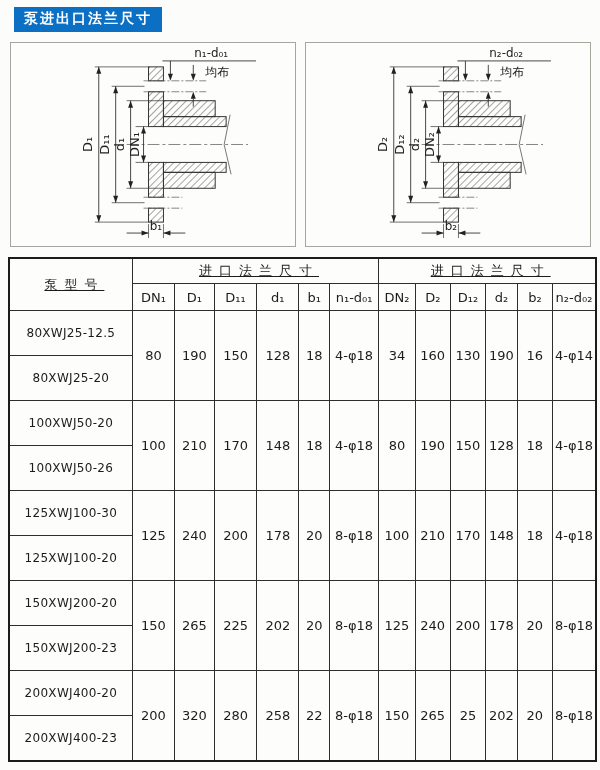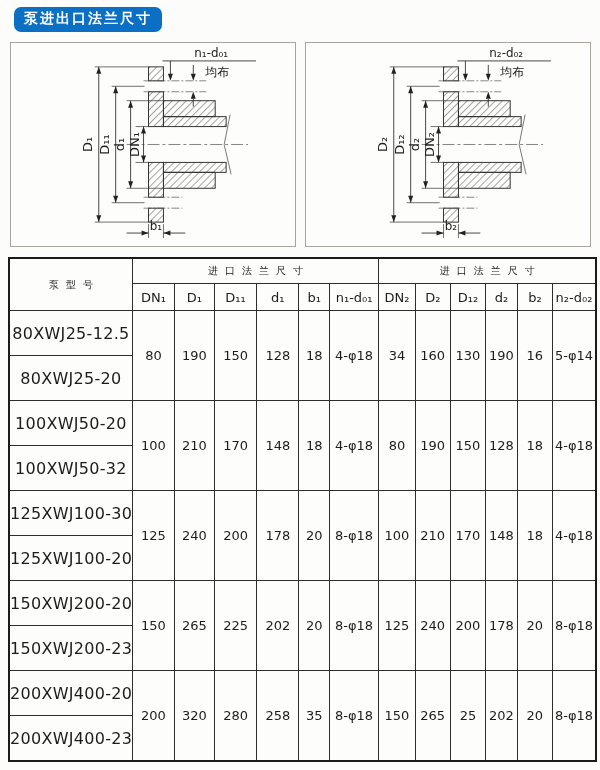--- a/index.html
+++ b/index.html
@@ -6,45 +6,44 @@
   body{
     width:600px;height:770px;position:relative;
     background:#fcfcfa;color:#1c1c1c;
     font-family:"DejaVu Sans","Liberation Sans",sans-serif;
   }
   .title-banner{
     position:absolute;left:14px;top:7px;
     background:#0b70c4;color:#ffffff;
     font-size:14px;font-weight:bold;letter-spacing:2px;
     padding:3px 10px 4px 10px;
-    border-radius:7px;
   }
   .panel{
     position:absolute;top:42px;width:284px;height:203px;
     border:1px solid #a8a49e;background:#fdfdfc;overflow:hidden;
   }
   .panel.inlet{left:10px;}
   .panel.outlet{left:305px;}
   .panel svg{display:block;}
   svg text{fill:#222;}
   .tablewrap{position:absolute;left:8px;top:257px;width:589px;}
   table.flange{
     border-collapse:collapse;width:100%;table-layout:fixed;
     border:2px solid #1b1b1b;background:#fdfdfc;
   }
   table.flange th,table.flange td{
     border:1px solid #2e2e2e;text-align:center;vertical-align:middle;
     font-weight:normal;padding:0;overflow:hidden;white-space:nowrap;
   }
-  thead .group-row th{height:24px;font-size:10px;letter-spacing:7px;text-indent:7px;}
+  thead .group-row th{height:24px;font-size:13px;letter-spacing:7px;text-indent:7px;text-decoration:underline;}
   thead .cols-row th{height:26px;font-size:13px;}
   th.model-head{letter-spacing:7px;text-indent:7px;font-size:13px;}
   tbody td{height:44px;font-size:13px;}
   tbody tr{height:45px;}
-  td.model{font-size:16px;letter-spacing:.3px;}
+  td.model{font-size:12px;letter-spacing:.3px;}
 </style>
 </head>
 <body>
 
 <div class="title-banner">泵进出口法兰尺寸</div>
 
 <div class="panel inlet">
   <svg viewBox="0 0 283 202" width="282" height="201">
     <defs>
       <pattern id="hA" width="5" height="5" patternUnits="userSpaceOnUse" patternTransform="rotate(45)">
@@ -248,21 +247,21 @@
       <td rowspan="2">190</td>
       <td rowspan="2">150</td>
       <td rowspan="2">128</td>
       <td rowspan="2">18</td>
       <td rowspan="2">4-φ18</td>
       <td rowspan="2">34</td>
       <td rowspan="2">160</td>
       <td rowspan="2">130</td>
       <td rowspan="2">190</td>
       <td rowspan="2">16</td>
-      <td rowspan="2">5-φ14</td>
+      <td rowspan="2">4-φ14</td>
     </tr>
     <tr>
       <td class="model">80XWJ25-20</td>
     </tr>
 
     <tr>
       <td class="model">100XWJ50-20</td>
       <td rowspan="2">100</td>
       <td rowspan="2">210</td>
       <td rowspan="2">170</td>
@@ -270,21 +269,21 @@
       <td rowspan="2">18</td>
       <td rowspan="2">4-φ18</td>
       <td rowspan="2">80</td>
       <td rowspan="2">190</td>
       <td rowspan="2">150</td>
       <td rowspan="2">128</td>
       <td rowspan="2">18</td>
       <td rowspan="2">4-φ18</td>
     </tr>
     <tr>
-      <td class="model">100XWJ50-32</td>
+      <td class="model">100XWJ50-26</td>
     </tr>
 
     <tr>
       <td class="model">125XWJ100-30</td>
       <td rowspan="2">125</td>
       <td rowspan="2">240</td>
       <td rowspan="2">200</td>
       <td rowspan="2">178</td>
       <td rowspan="2">20</td>
       <td rowspan="2">8-φ18</td>
@@ -317,21 +316,21 @@
     <tr>
       <td class="model">150XWJ200-23</td>
     </tr>
 
     <tr>
       <td class="model">200XWJ400-20</td>
       <td rowspan="2">200</td>
       <td rowspan="2">320</td>
       <td rowspan="2">280</td>
       <td rowspan="2">258</td>
-      <td rowspan="2">35</td>
+      <td rowspan="2">22</td>
       <td rowspan="2">8-φ18</td>
       <td rowspan="2">150</td>
       <td rowspan="2">265</td>
       <td rowspan="2">25</td>
       <td rowspan="2">202</td>
       <td rowspan="2">20</td>
       <td rowspan="2">8-φ18</td>
     </tr>
     <tr>
       <td class="model">200XWJ400-23</td>

